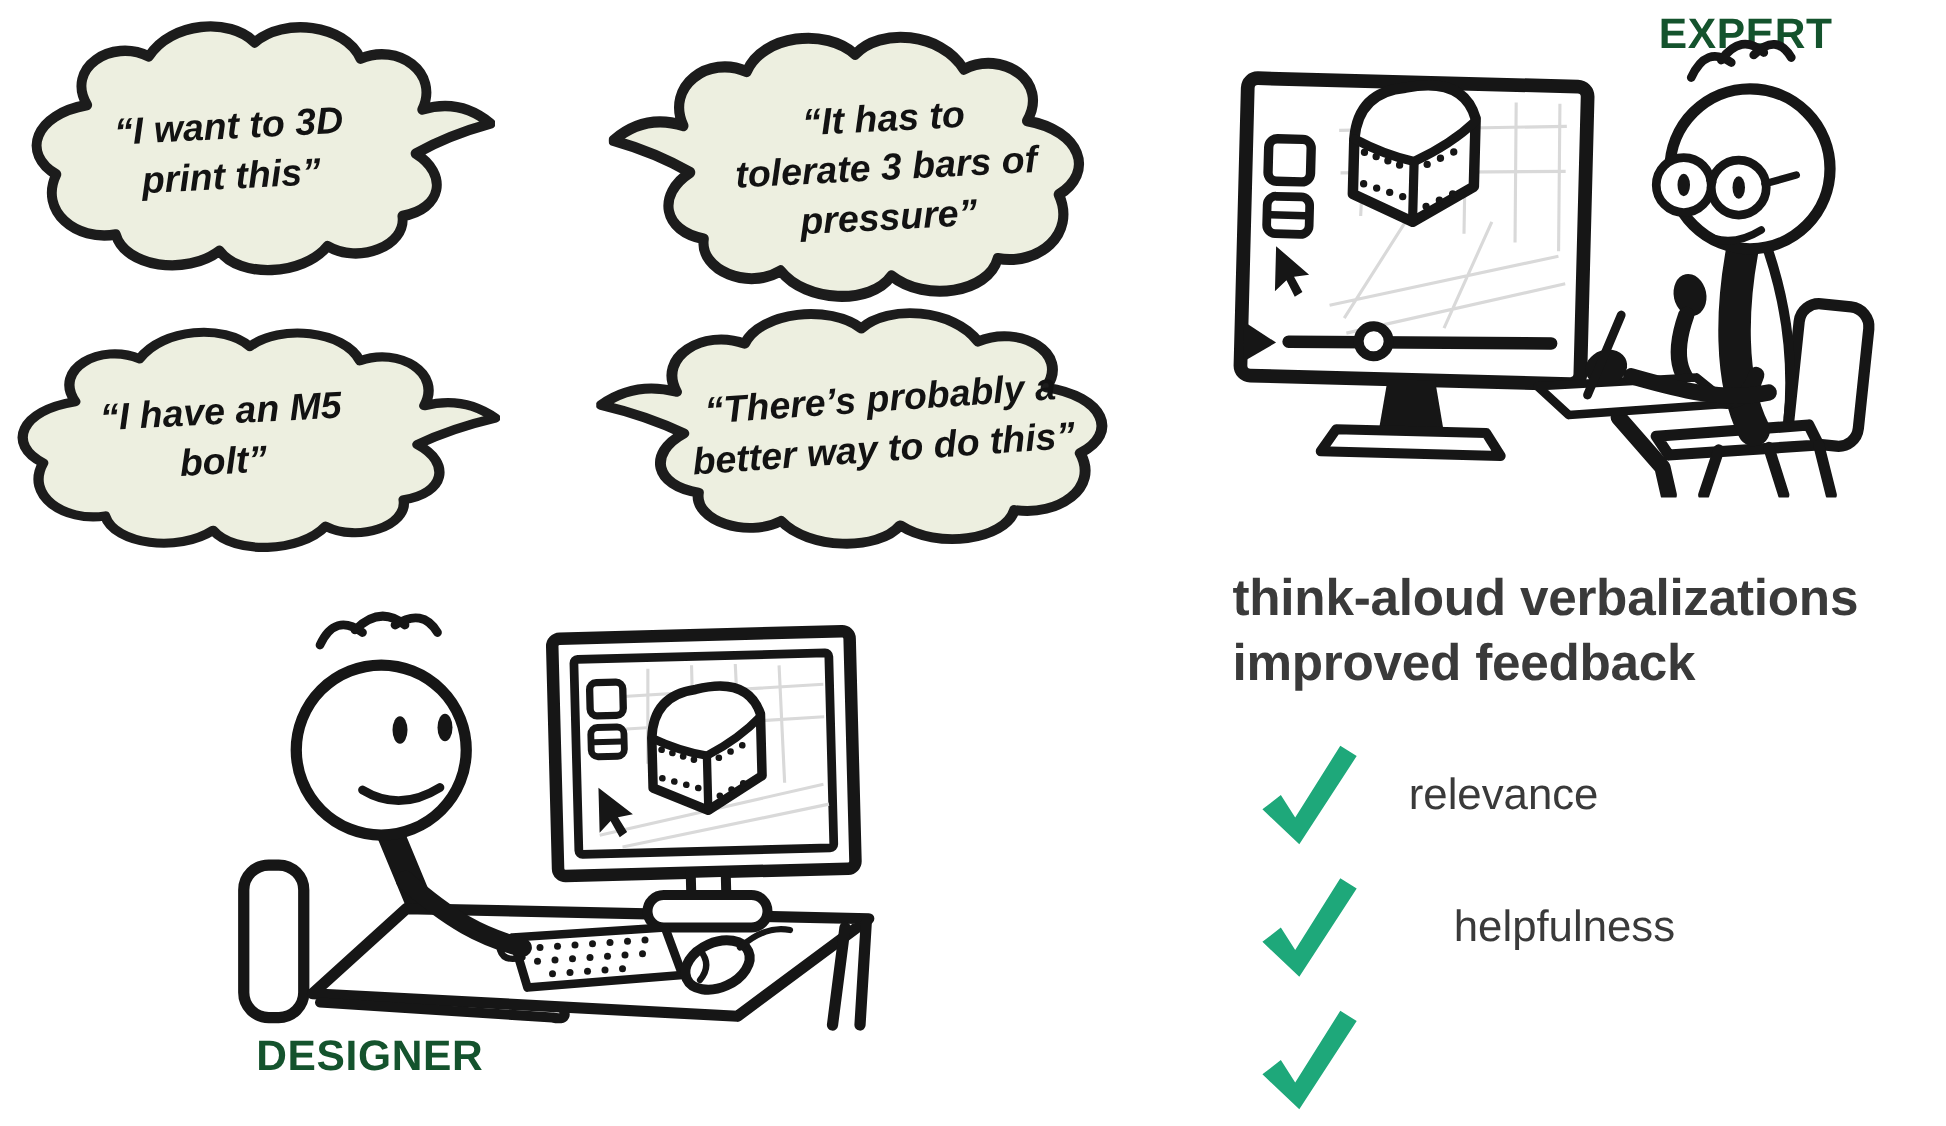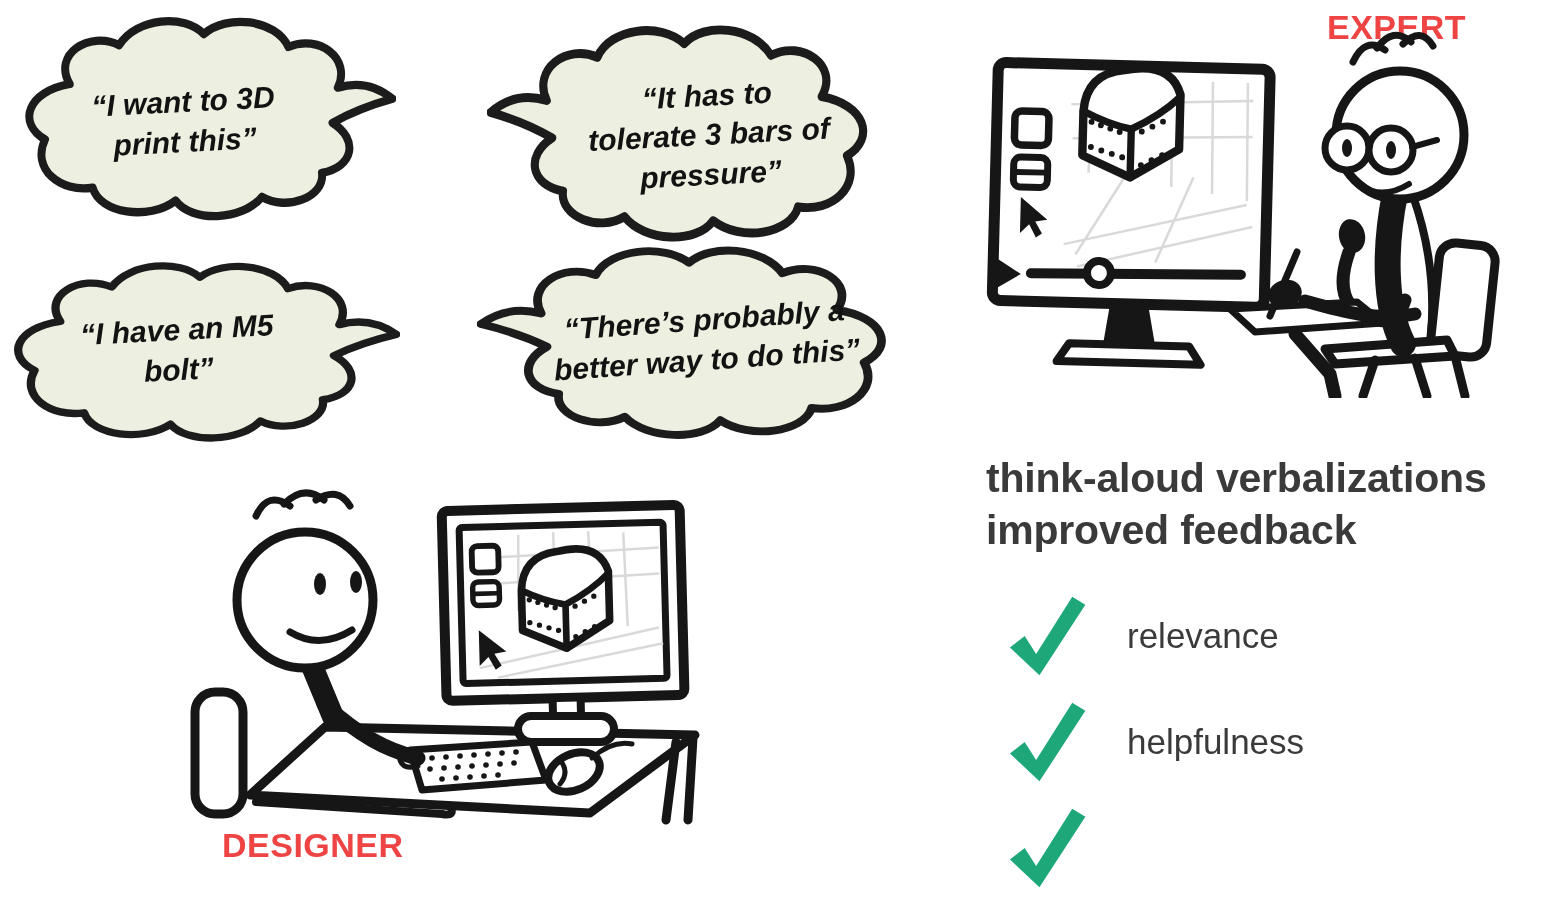--- a/index.html
+++ b/index.html
@@ -34,35 +34,35 @@
   .cloud4{left:477px;top:240px;width:428px;height:210px;}
   .cloud4 .cloud-text{padding-left:30px;padding-bottom:8px;transform:rotate(-4deg);}
   
   .scene{position:absolute;}
   .sk{stroke:var(--ink);fill:none;stroke-linecap:round;stroke-linejoin:round;}
   .fw{fill:#fff;}
   .fi{fill:var(--ink);stroke:none;}
   .grid{stroke:var(--grid-line);stroke-width:2.5;fill:none;}
   .loaf-body{fill:#fff;stroke:var(--ink);stroke-width:8;stroke-linejoin:round;}
   .actor-label{
-    position:absolute;font-weight:700;font-size:34px;color:#ef4444;letter-spacing:.5px;
+    position:absolute;font-weight:700;font-size:34px;color:#14532d;letter-spacing:.5px;
   }
   
   .headline{
     position:absolute;left:986px;top:452px;width:585px;
     font-weight:700;font-size:41px;line-height:1.27;color:var(--text-dark);
     white-space:pre-line;letter-spacing:-.2px;
   }
   .check-row{position:absolute;left:1005px;display:flex;align-items:center;height:88px;}
   .check-row svg{width:82px;height:86px;flex:0 0 auto;}
   .check-row .check-label{
     margin-left:40px;font-size:35px;color:var(--text-dark);line-height:1.26;white-space:pre-line;
   }
   .row1{top:592px;}
-  .row2{top:698px;}
+  .row2{top:698px;gap:36px;}
   .row3{top:804px;}
   .checkmark{fill:var(--check-green);}
 </style>
 </head>
 <body>
 
 <div class="canvas">
 
   <svg width="0" height="0" style="position:absolute" aria-hidden="true">
     <defs>
@@ -249,21 +249,21 @@
 
     <g>
       <ellipse class="sk fw" stroke-width="8" cx="414" cy="302" rx="27" ry="18" transform="rotate(-24 414 302)"></ellipse>
       <path class="sk" stroke-width="5" d="M 400,290 Q 410,302 400,314"></path>
       <path class="sk" stroke-width="5" d="M 432,288 Q 452,270 472,274"></path>
     </g>
 
     <path class="sk" stroke-width="15" d="M 164,234 C 200,266 226,280 258,288"></path>
   </svg>
 
-  <div class="actor-label" style="left:222px;top:826px;text-align:right;">DESIGNER</div>
+  <div class="actor-label" style="left:205px;top:826px;text-align:right;">DESIGNER</div>
 
   <div class="headline">think-aloud verbalizations
 improved feedback</div>
 
   <div class="check-row row1">
     <svg viewBox="0 0 100 100">
       <polygon class="checkmark" points="6,64 24,50 38,72 82,2 98,12 42,98"></polygon>
     </svg>
     <div class="check-label">relevance</div>
   </div>

